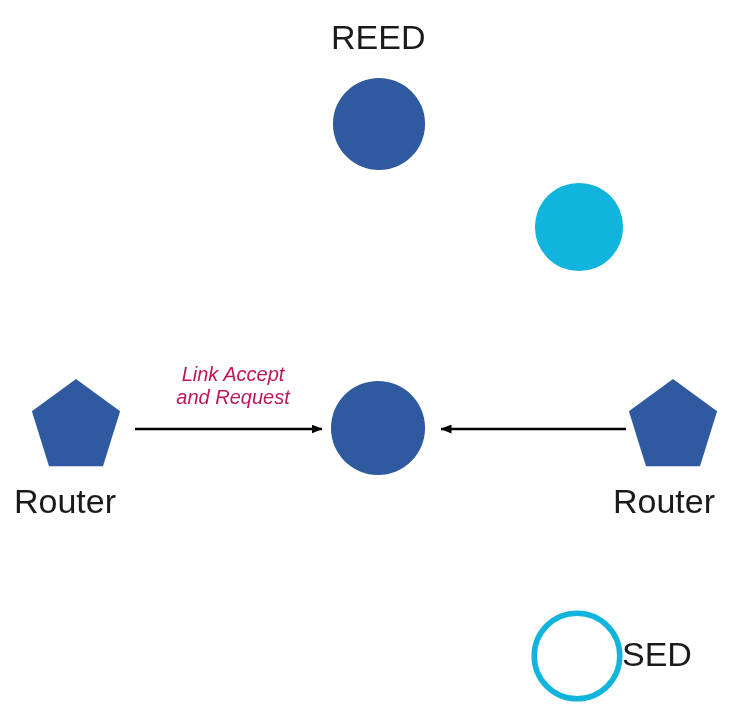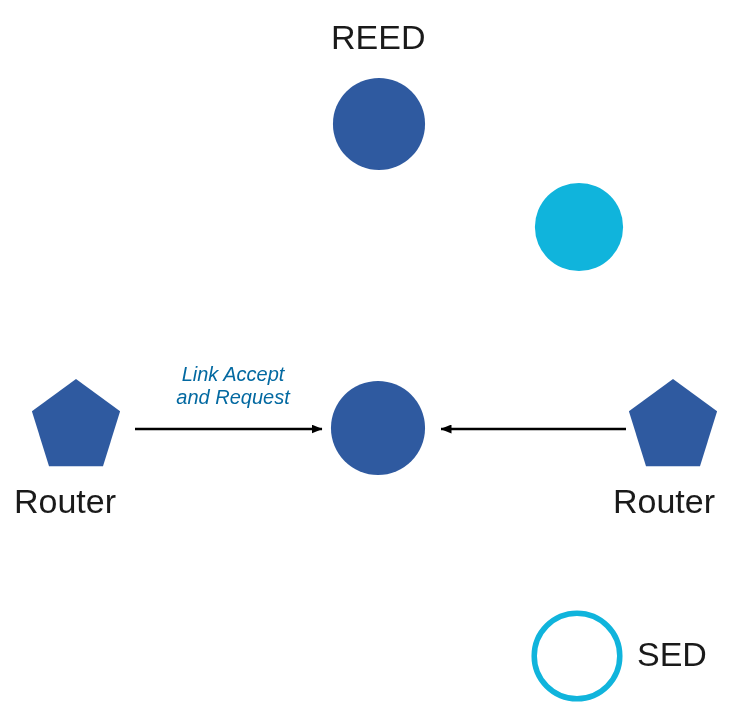--- a/index.html
+++ b/index.html
@@ -23,21 +23,21 @@
   .node-label {
     position: absolute;
     color: #1a1a1a;
     font-size: 34px;
     line-height: 1;
     white-space: nowrap;
     font-family: "Liberation Sans", sans-serif;
   }
   .edge-label {
     position: absolute;
-    color: #0369a1;
+    color: #be185d;
     font-size: 20px;
     font-style: italic;
     line-height: 1.15;
     text-align: center;
     white-space: pre-line;
     font-family: "Liberation Sans", sans-serif;
   }
   .edge-svg {
     position: absolute;
     left: 0;
@@ -56,21 +56,21 @@
 
   #center-circle { left: 330px; top: 380px; width: 96px; height: 96px; }
 
   #router-left-shape  { left: 31px;  top: 377px; width: 90px; height: 92px; }
   #router-left-label  { left: 14px;  top: 484px; }
 
   #router-right-shape { left: 628px; top: 377px; width: 90px; height: 92px; }
   #router-right-label { left: 613px; top: 484px; }
 
   #sed-circle    { left: 531px; top: 610px; width: 92px; height: 92px; }
-  #sed-label     { left: 637px; top: 637px; }
+  #sed-label     { left: 622px; top: 637px; }
 
   #link-edge-label { left: 153px; top: 363px; width: 160px; }
 </style>
 </head>
 <body>
 
 <div id="diagram-canvas">
 
   <svg class="edge-svg" viewBox="0 0 752 720" xmlns="http://www.w3.org/2000/svg">
     <defs>

